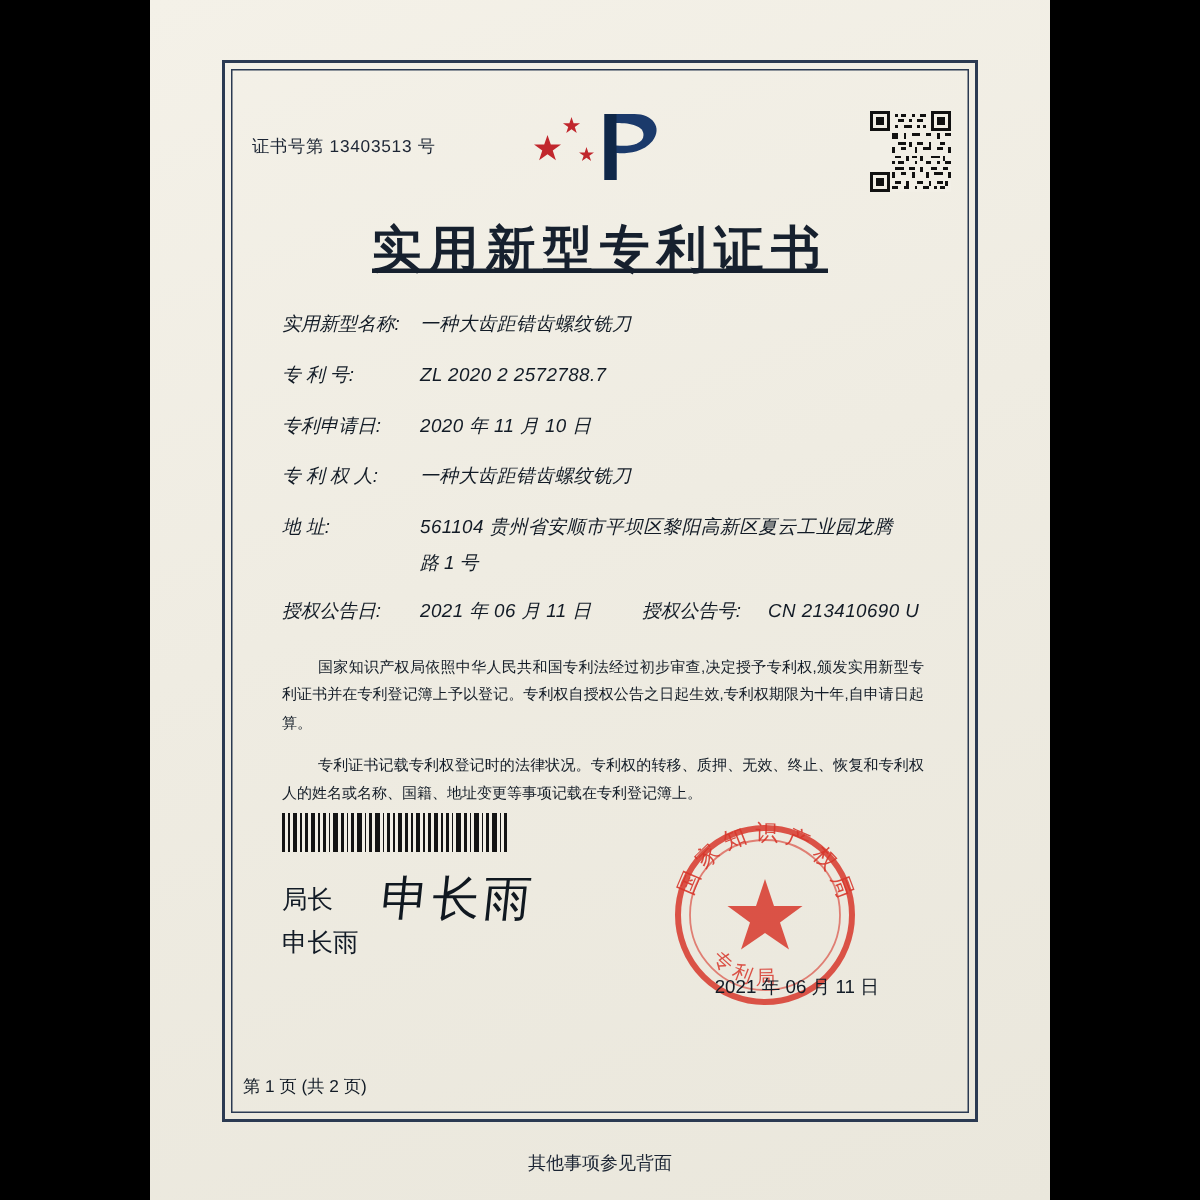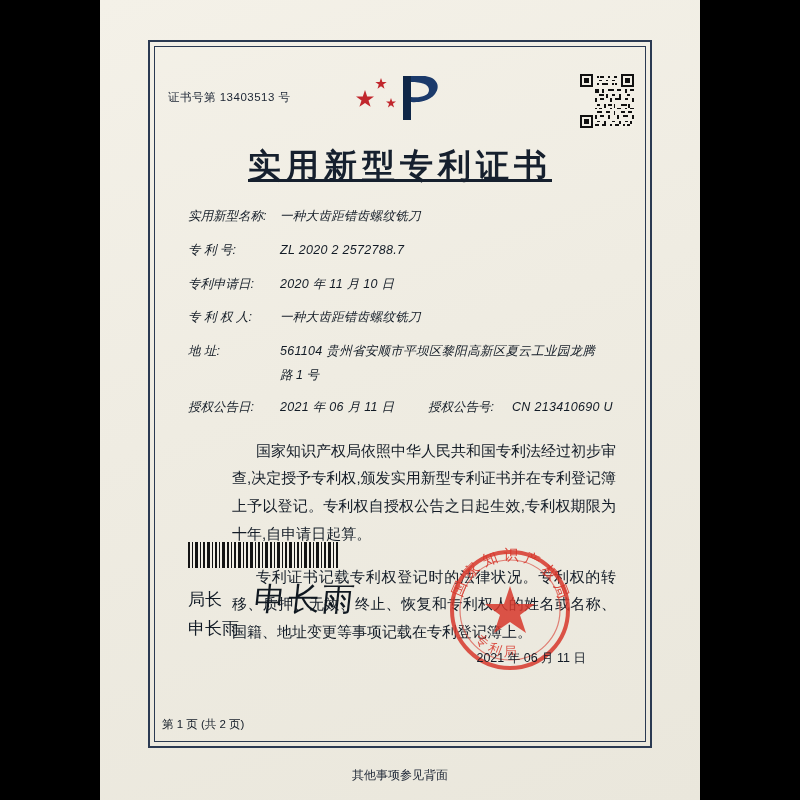--- a/index.html
+++ b/index.html
@@ -138,27 +138,26 @@
     margin-bottom: 14px;
   }
 
   
   .paras {
     margin-top: 20px;
     padding-left: 26px;
     padding-right: 22px;
   }
   .para {
-    font-size: 15px;
+    font-size: 10px;
     line-height: 1.85;
     color: #121b26;
     text-indent: 24px;
     text-align: justify;
     margin-bottom: 2px;
-    margin-left: 44px;
   }
 
   
   .footer {
     position: absolute;
     left: 0;
     right: 0;
     bottom: 0;
     height: 200px;
   }

